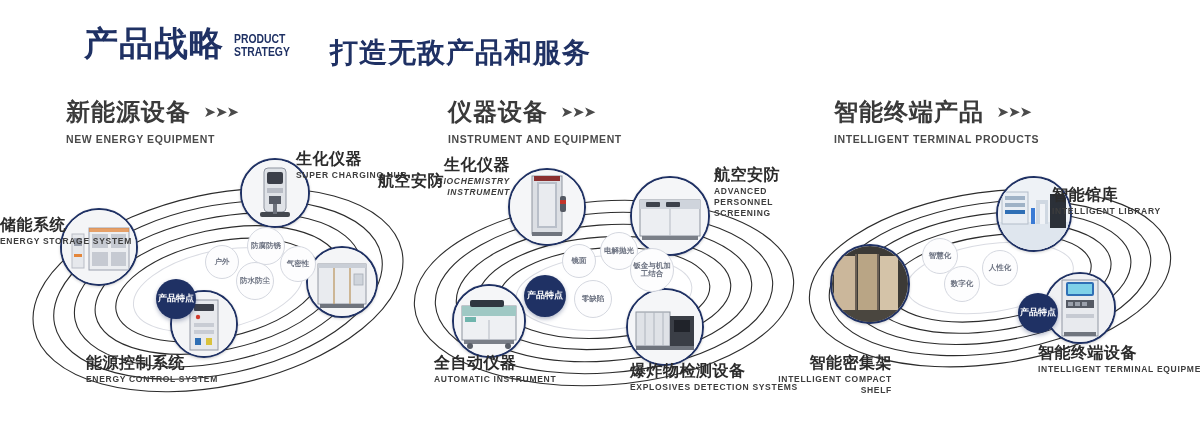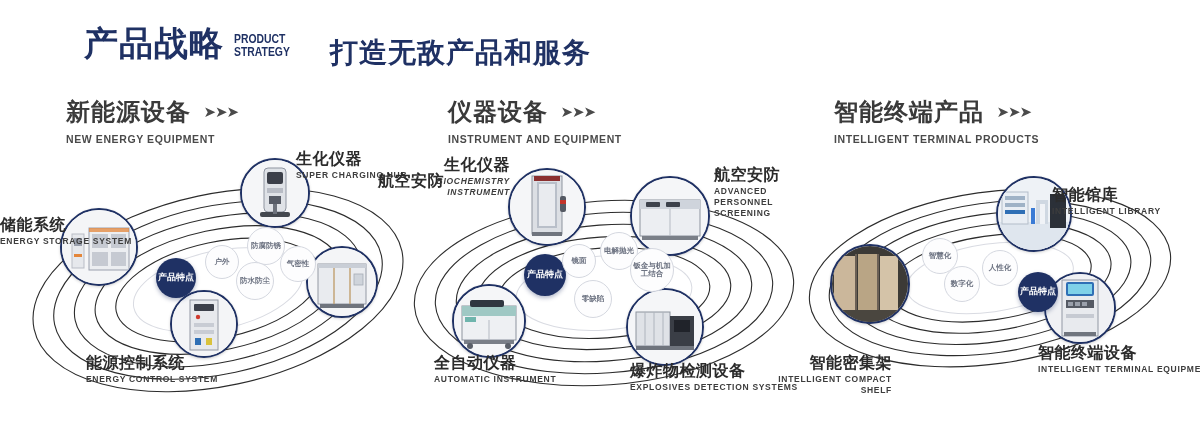--- a/index.html
+++ b/index.html
@@ -80,20 +80,21 @@
     display:flex;align-items:center;justify-content:center;
     text-align:center;line-height:1.1;
   }
   .bub.sm{
     background:#fdfdfe;border:1px solid #d5d8e0;
     color:#6d7382;font-size:7.5px;font-weight:bold;
   }
   .bub.core{
     background:#1f3164;color:#fff;font-size:9px;font-weight:bold;
     box-shadow:0 2px 4px rgba(31,49,100,.35);
+    margin-top:21px;
   }
   .bub span{display:block;padding:0 2px;}
 
   
   .dev{position:absolute;left:0;top:0;width:100%;height:100%;}
   .dev svg{width:100%;height:100%;display:block;}
 </style>
 </head>
 <body>
 

